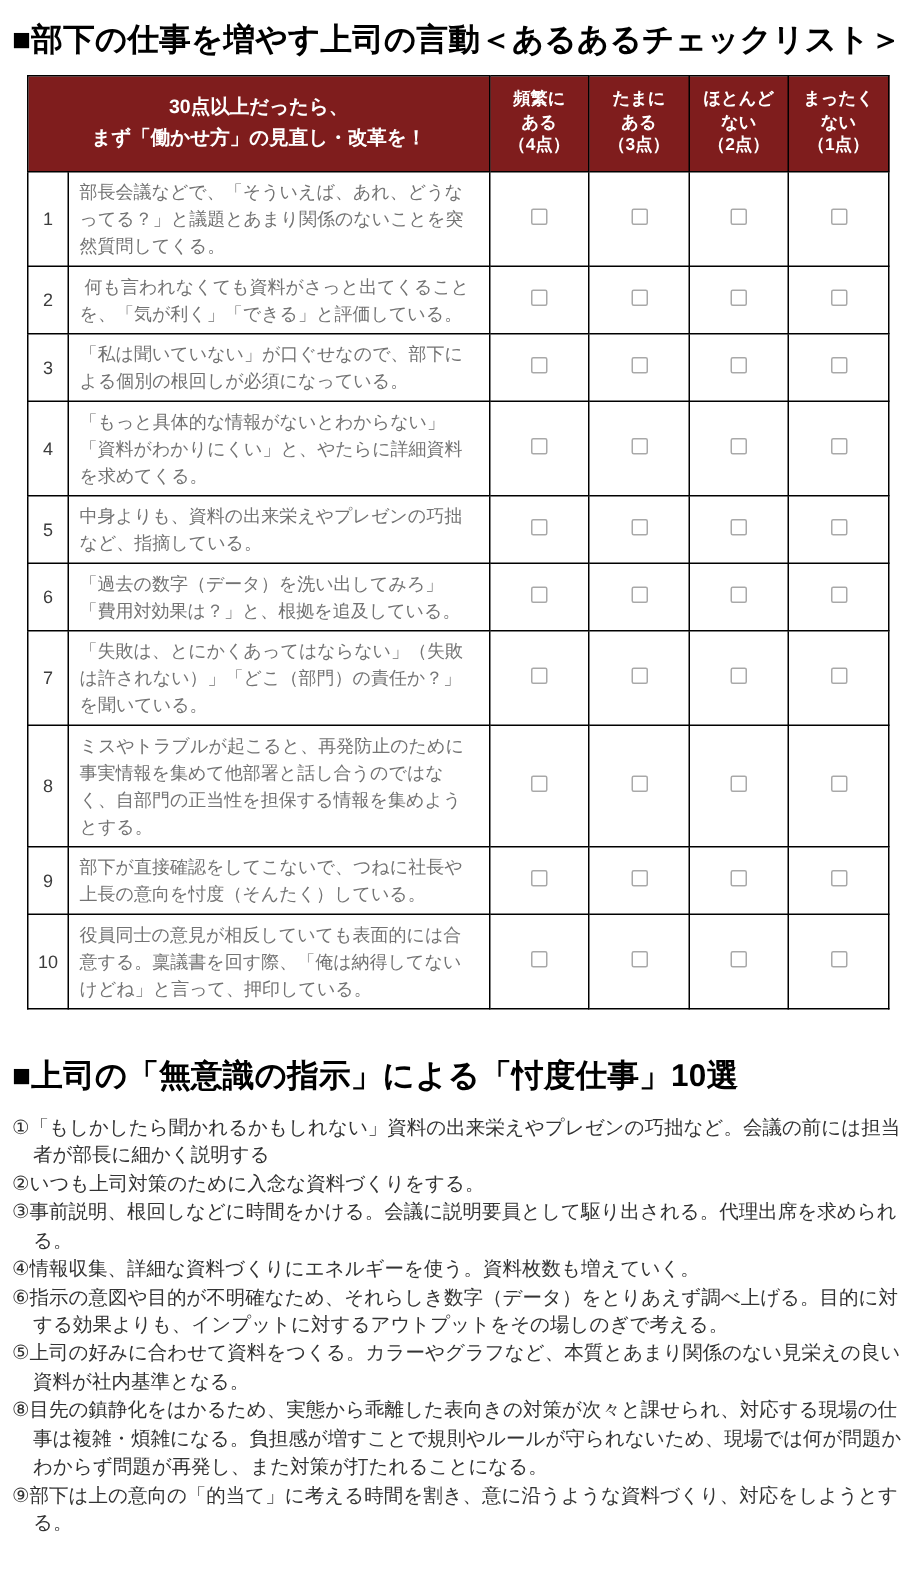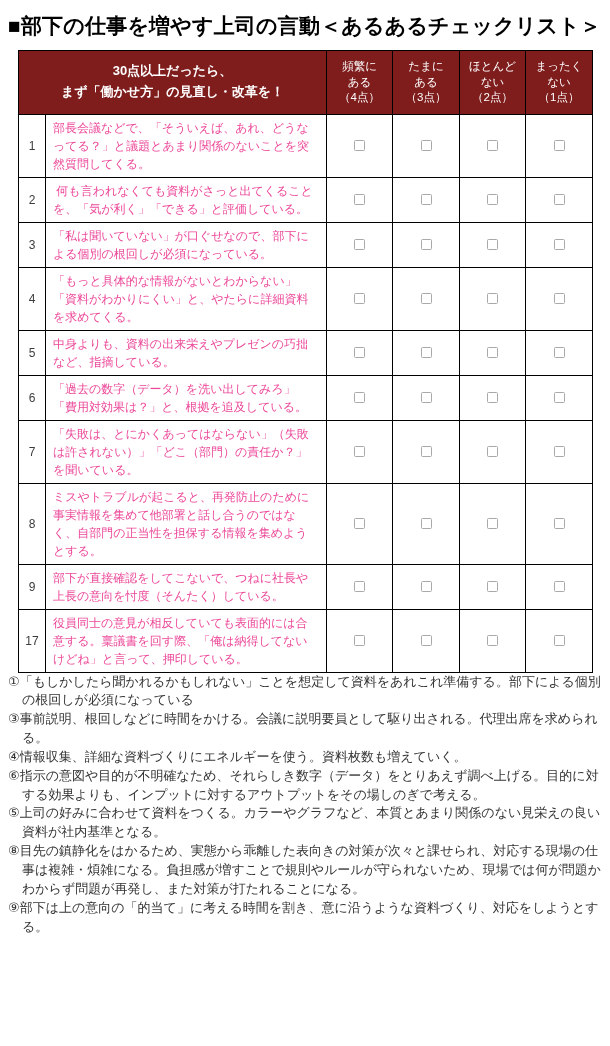--- a/index.html
+++ b/index.html
@@ -45,36 +45,36 @@
   }
   th.main-head {
     font-size: 13px;
     font-weight: bold;
     white-space: pre-line;
     line-height: 1.6;
     text-align: center;
   }
   th.point-head {
     font-size: 11.5px;
-    font-weight: normal;
+    font-weight: bold;
     white-space: pre-line;
     line-height: 1.35;
     text-align: center;
     border-left: 2px solid #fff;
   }
   tbody td.num {
     text-align: center;
     vertical-align: middle;
     font-size: 12px;
     color: #3c3c3c;
     padding: 2px;
   }
   tbody td.desc {
     font-size: 12px;
-    color: #ec4899;
+    color: #737373;
     line-height: 1.5;
     padding: 4px 7px;
     vertical-align: middle;
     white-space: pre-wrap;
   }
   tbody td.check {
     text-align: center;
     vertical-align: middle;
     padding: 2px;
   }
@@ -201,33 +201,35 @@
       </tr>
       <tr>
         <td class="num">9</td>
         <td class="desc">部下が直接確認をしてこないで、つねに社長や上長の意向を忖度（そんたく）している。</td>
         <td class="check"><span class="cb"></span></td>
         <td class="check"><span class="cb"></span></td>
         <td class="check"><span class="cb"></span></td>
         <td class="check"><span class="cb"></span></td>
       </tr>
       <tr>
-        <td class="num">17</td>
+        <td class="num">10</td>
         <td class="desc">役員同士の意見が相反していても表面的には合意する。稟議書を回す際、「俺は納得してないけどね」と言って、押印している。</td>
         <td class="check"><span class="cb"></span></td>
         <td class="check"><span class="cb"></span></td>
         <td class="check"><span class="cb"></span></td>
         <td class="check"><span class="cb"></span></td>
       </tr>
     </tbody>
   </table>
 
+  <h2 class="section-title second">■上司の「無意識の指示」による「忖度仕事」10選</h2>
 
   <div class="sontaku-list">
-    <p class="sontaku-item"><span class="marker">①</span><span>「もしかしたら聞かれるかもしれない」ことを想定して資料をあれこれ準備する。部下による個別の根回しが必須になっている</span></p>
+    <p class="sontaku-item"><span class="marker">①</span><span>「もしかしたら聞かれるかもしれない」資料の出来栄えやプレゼンの巧拙など。会議の前には担当者が部長に細かく説明する</span></p>
+    <p class="sontaku-item"><span class="marker">②</span><span>いつも上司対策のために入念な資料づくりをする。</span></p>
     <p class="sontaku-item"><span class="marker">③</span><span>事前説明、根回しなどに時間をかける。会議に説明要員として駆り出される。代理出席を求められる。</span></p>
     <p class="sontaku-item"><span class="marker">④</span><span>情報収集、詳細な資料づくりにエネルギーを使う。資料枚数も増えていく。</span></p>
     <p class="sontaku-item"><span class="marker">⑥</span><span>指示の意図や目的が不明確なため、それらしき数字（データ）をとりあえず調べ上げる。目的に対する効果よりも、インプットに対するアウトプットをその場しのぎで考える。</span></p>
     <p class="sontaku-item"><span class="marker">⑤</span><span>上司の好みに合わせて資料をつくる。カラーやグラフなど、本質とあまり関係のない見栄えの良い資料が社内基準となる。</span></p>
     <p class="sontaku-item"><span class="marker">⑧</span><span>目先の鎮静化をはかるため、実態から乖離した表向きの対策が次々と課せられ、対応する現場の仕事は複雑・煩雑になる。負担感が増すことで規則やルールが守られないため、現場では何が問題かわからず問題が再発し、また対策が打たれることになる。</span></p>
     <p class="sontaku-item"><span class="marker">⑨</span><span>部下は上の意向の「的当て」に考える時間を割き、意に沿うような資料づくり、対応をしようとする。</span></p>
 
   </div>
 
 </div>

